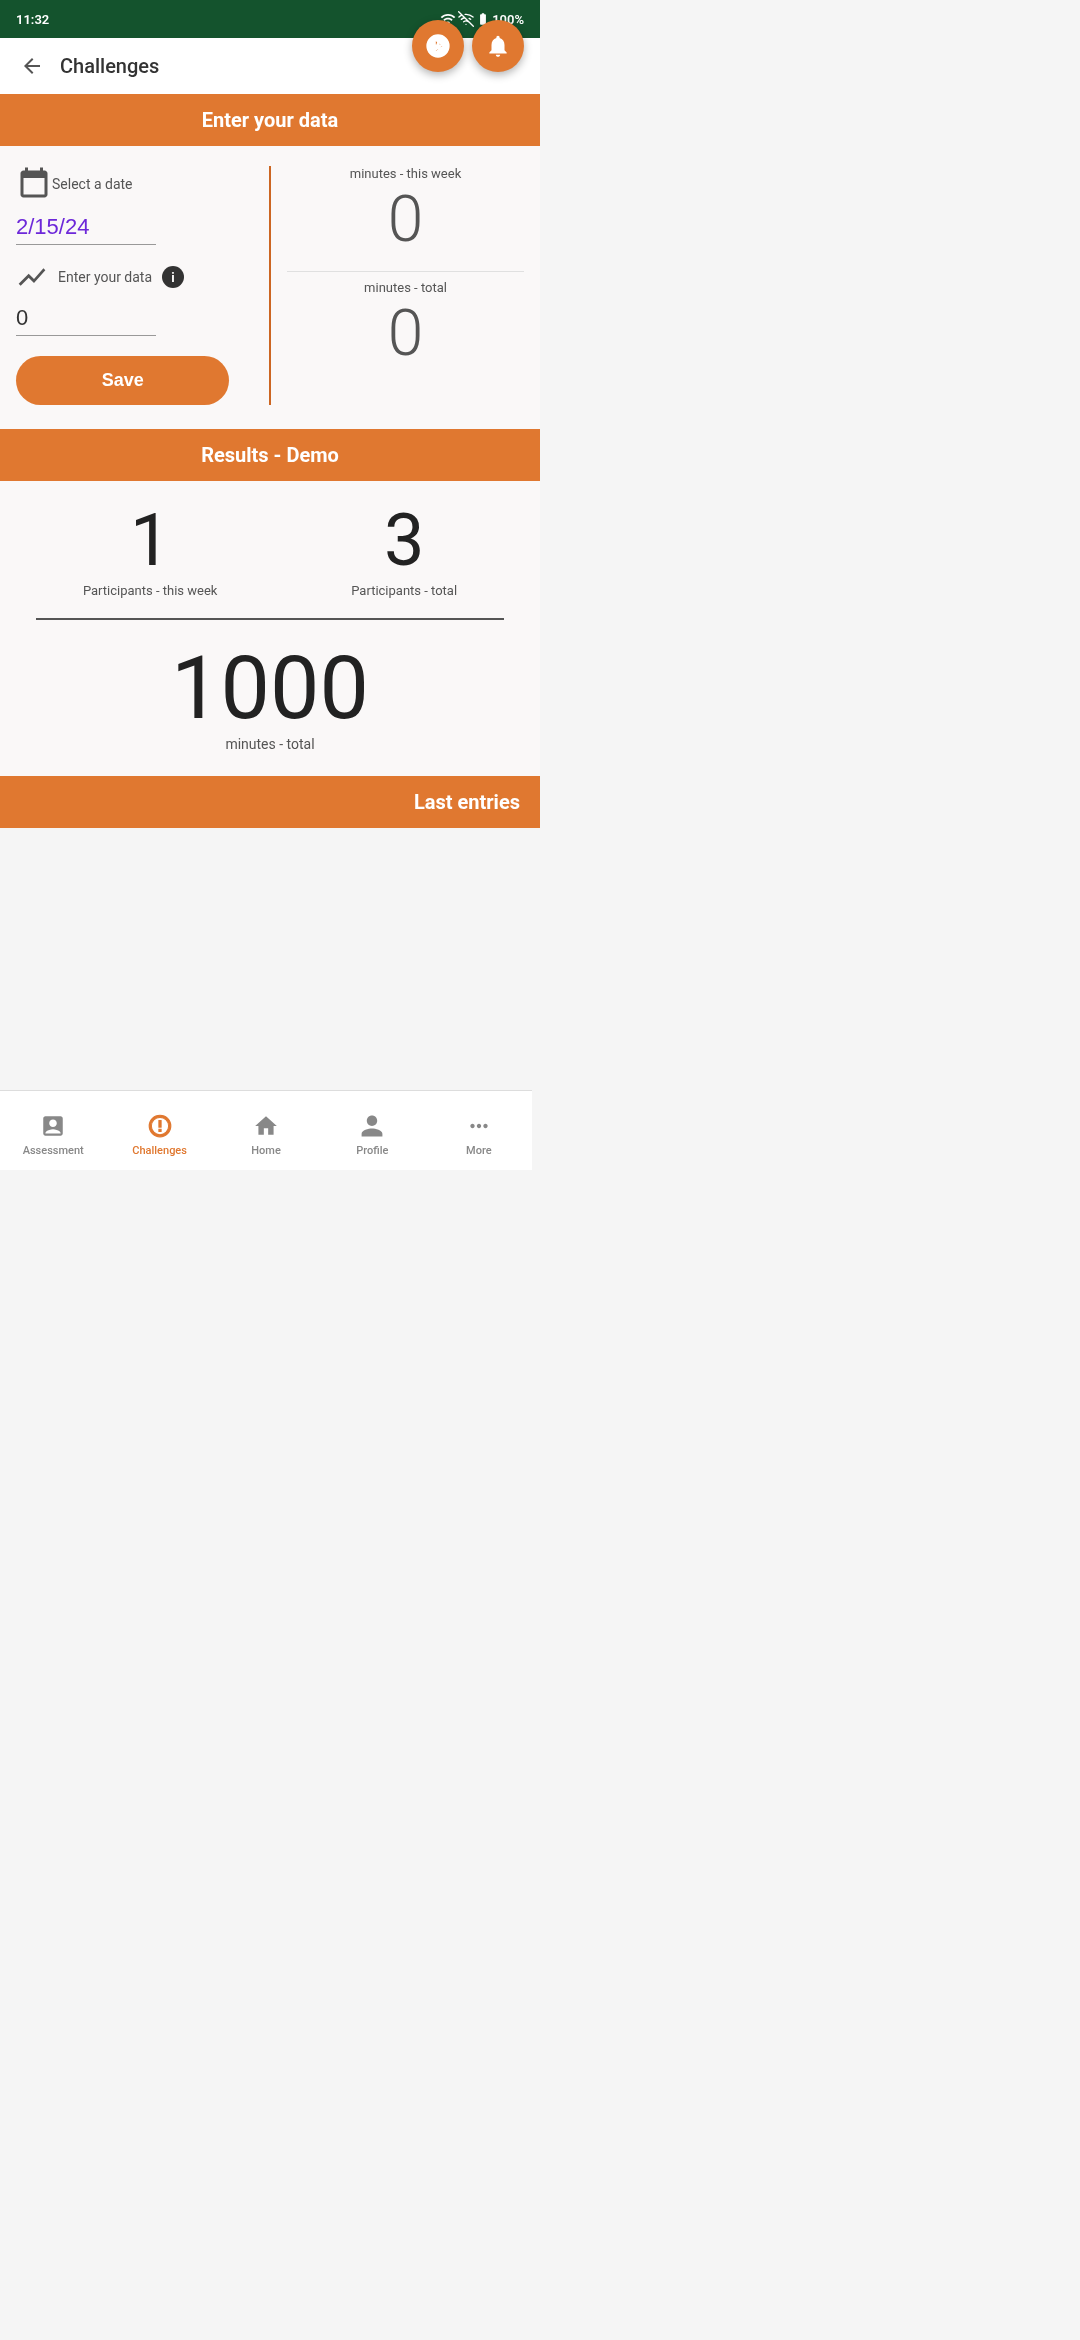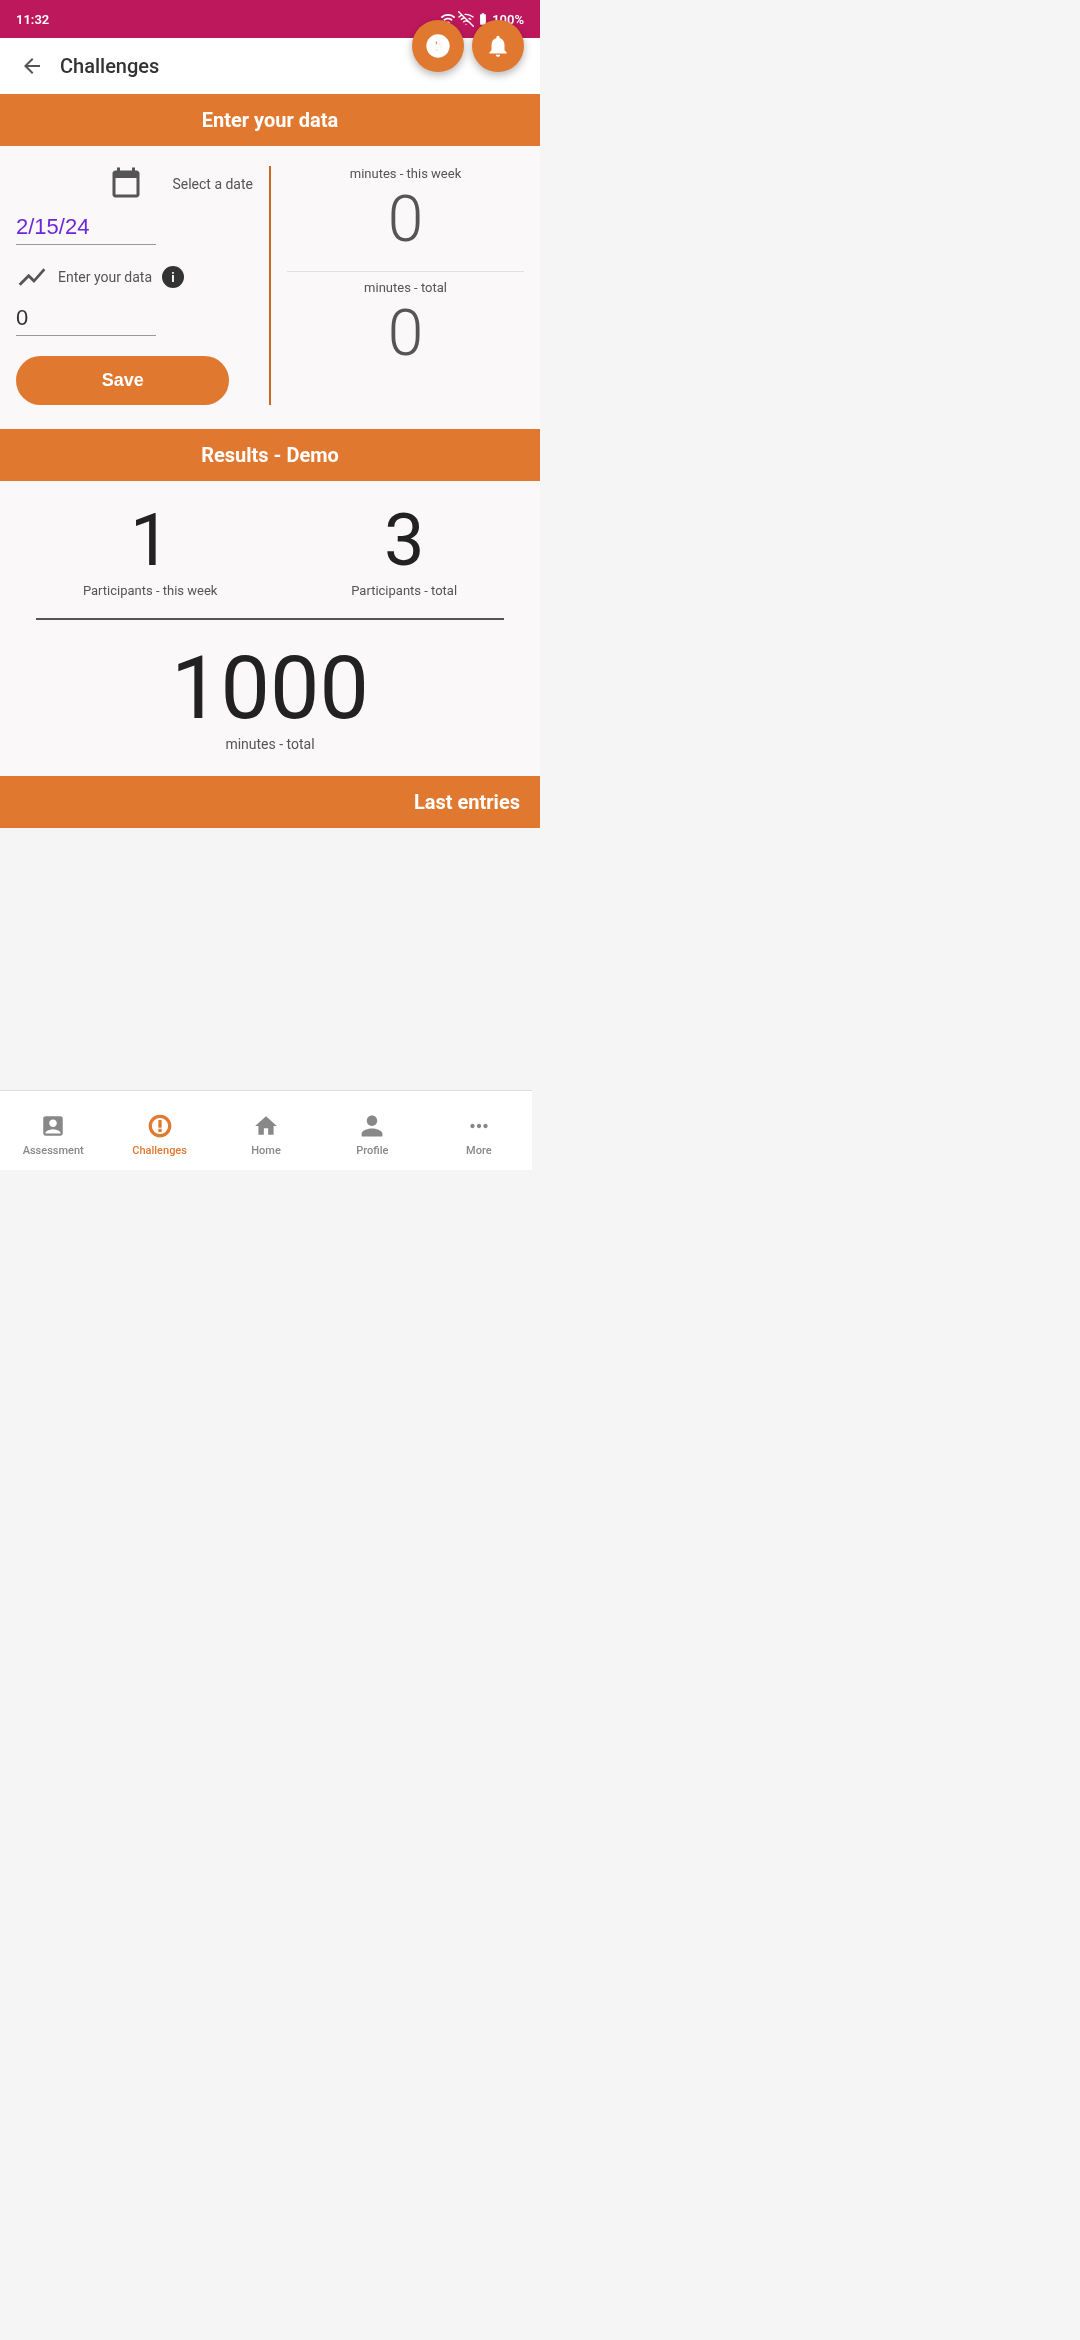--- a/index.html
+++ b/index.html
@@ -8,21 +8,21 @@
       width: 540px;
       height: 1170px;
       background: #f5f5f5;
       font-family: 'Roboto', Arial, sans-serif;
       overflow: hidden;
       position: relative;
     }
 
     
     .status-bar {
-      background: #be185d;
+      background: #14532d;
       color: white;
       height: 38px;
       display: flex;
       align-items: center;
       justify-content: space-between;
       padding: 0 16px;
       font-size: 13px;
       font-weight: 600;
     }
     .status-right {
@@ -104,23 +104,22 @@
     }
     .enter-data-right {
       flex: 1;
       padding-left: 16px;
       border-left: 2px solid #cc6622;
     }
 
     .date-row {
       display: flex;
       align-items: center;
-      gap: 28px;
+      gap: 0;
       margin-bottom: 8px;
-      justify-content: flex-end;
     }
     .calendar-icon {
       width: 36px;
       height: 36px;
       display: flex;
       align-items: center;
       justify-content: center;
     }
     .date-label {
       font-size: 14px;

